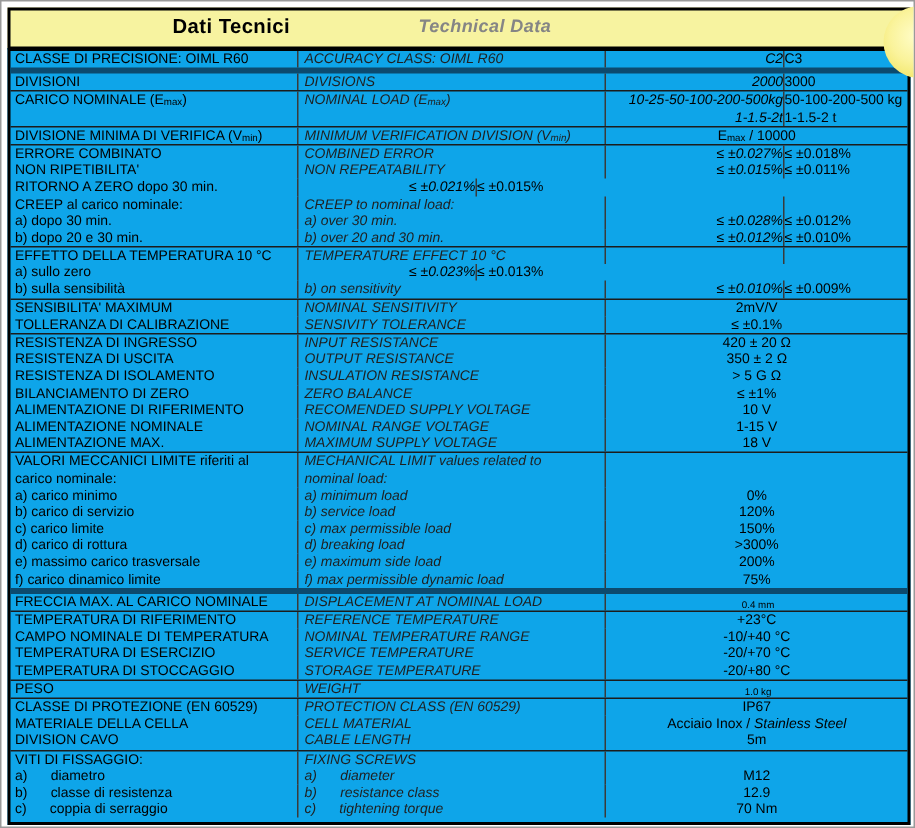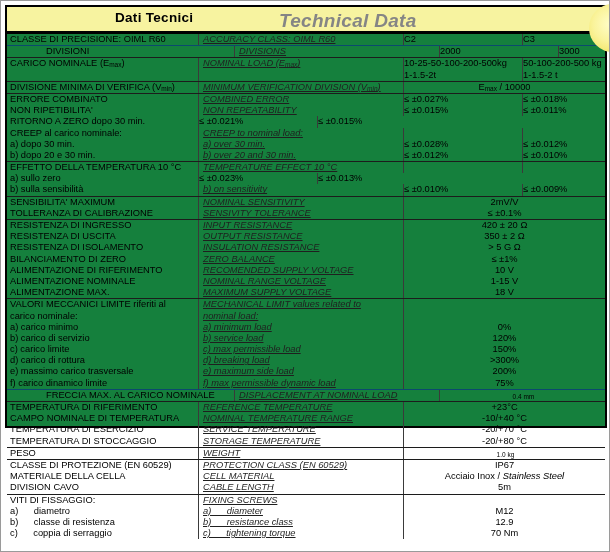--- a/index.html
+++ b/index.html
@@ -18,53 +18,53 @@
     position:absolute;left:4px;top:4px;width:602px;height:28px;
     box-sizing:border-box;border:2px solid #000;
     display:flex;align-items:center;
   }
   .title-it{
     position:absolute;left:108px;top:3px;
     font-size:13.5px;font-weight:bold;letter-spacing:.3px;
   }
   .title-en{
     position:absolute;left:272px;top:3px;
-    font-size:19px;font-weight:bold;font-style:italic;color:#858585;
+    font-size:12px;font-weight:bold;font-style:italic;color:#858585;
     letter-spacing:.3px;
   }
   
   .glow-circle{
     position:absolute;left:588px;top:3px;width:48px;height:48px;
     border-radius:50%;
     background:radial-gradient(circle at 45% 42%,
       #FFFDC8 0%, #FAF39B 45%, #F2E668 80%, rgba(242,230,104,0) 98%);
     z-index:6;
   }
   
   .spec-table{
-    position:absolute;left:4px;top:31px;width:602px;height:396px;
+    position:absolute;left:4px;top:31px;width:602px;height:518px;
     box-sizing:border-box;border:2px solid #000;
     display:flex;flex-direction:column;
-    background:#15803d;
+    background:#0ea5e9;
   }
   .section{border-bottom:1.5px solid #1c1c1c;}
   .section:last-child{border-bottom:none;}
   .row{display:flex;align-items:stretch;height:11.2px;}
   .row.two-line{height:22.4px;}
-  .row.line-above{border-top:1px solid #0c4a6e;padding-left:36px;}
+  .row.line-above{border-top:4px solid #0c4a6e;}
   .cell{
     box-sizing:border-box;
     font-size:9.3px;line-height:11.2px;
     overflow:hidden;white-space:pre-wrap;
   }
   .col-it{width:192px;border-right:1px solid #3a3a3a;padding-left:3px;}
   .col-en{width:205px;border-right:1px solid #3a3a3a;padding-left:4px;
-          font-style:italic;color:#1f1f1f;text-decoration:underline;}
+          font-style:italic;color:#1f1f1f;}
   .col-val{flex:1;text-align:center;}
-  .col-c2{width:119px;border-right:1px solid #3a3a3a;text-align:left;}
+  .col-c2{width:119px;border-right:1px solid #3a3a3a;text-align:right;font-style:italic;}
   .col-c3{flex:1;text-align:left;}
   sub{font-size:6.5px;line-height:1;vertical-align:-1px;}
   .ital{font-style:italic;}
 </style>
 </head>
 <body>
 
 <div class="page">
 
   <div class="header-band" style="background: rgb(247, 243, 160);">

